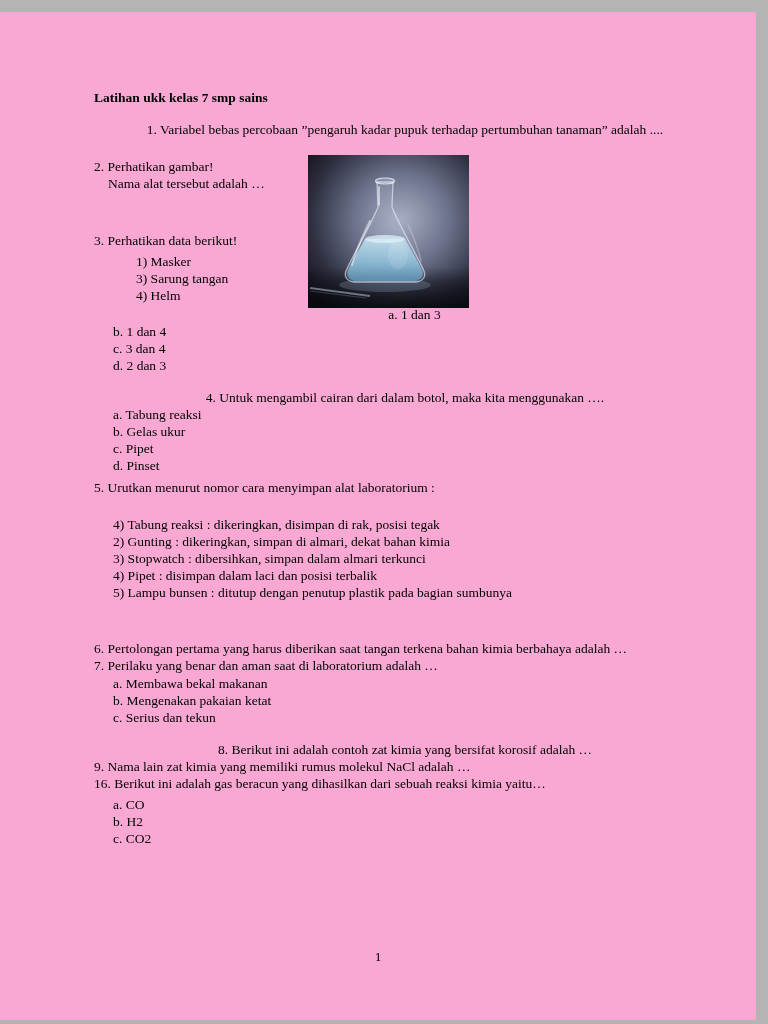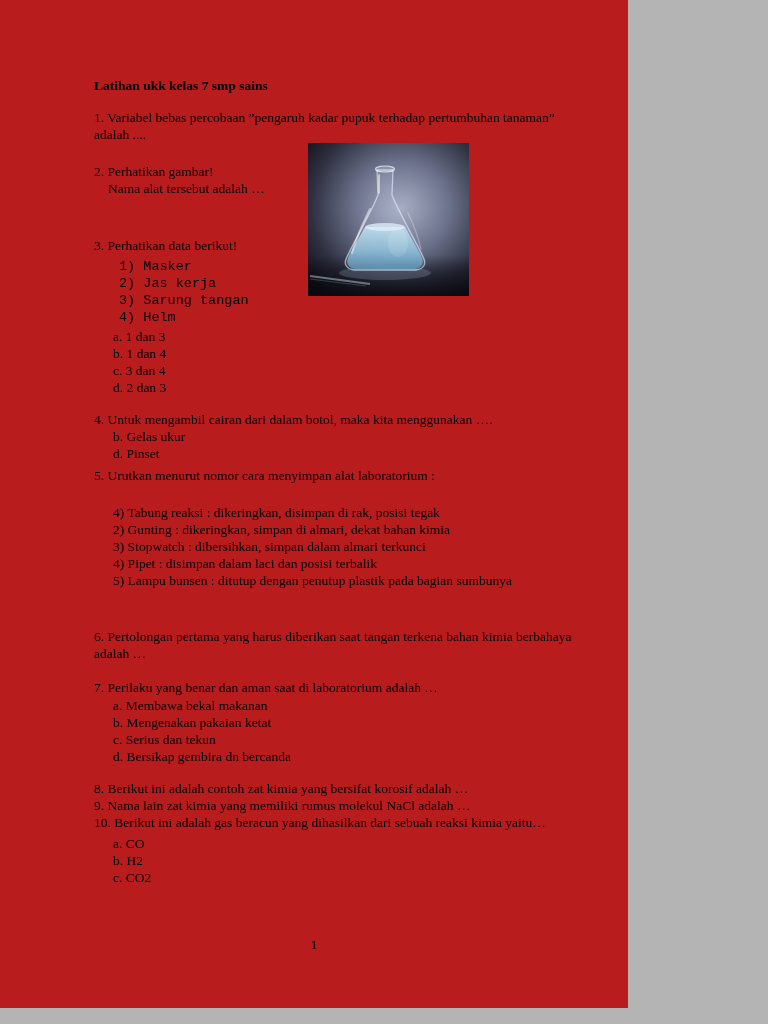--- a/index.html
+++ b/index.html
@@ -5,40 +5,40 @@
   html,body{margin:0;padding:0;}
   body{
     width:768px;height:1024px;
     background:#b4b4b4;
     font-family:"Liberation Serif", serif;
     color:#000;
     position:relative;
     overflow:hidden;
   }
   .page{
-    position:absolute;left:0;top:0;
-    width:628px;height:1008px;
-    background:#b91c1c;
+    position:absolute;left:0;top:12px;
+    width:756px;height:1008px;
+    background:#f9a8d4;
   }
   .content{
     position:absolute;left:94px;top:77px;right:40px;
     font-size:13.5px;line-height:17px;
   }
   .bold{font-weight:bold;}
   .note{margin-left:14px;}
-  .sub{margin-left:25px;font-family:Liberation Mono, monospace;}
+  .sub{margin-left:42px;}
   .sub5{margin-left:19px;}
   .opt{margin-left:19px;}
   .mt1{margin-top:1px;}
-  .mt2{margin-top:2px;}
+  .mt2{margin-top:2px;text-align:center;}
   .mt4{margin-top:4px;}
   .mt5{margin-top:5px;}
   .mt11{margin-top:20px;}
-  .mt15{margin-top:15px;}
-  .mt17{margin-top:17px;font-family:Liberation Serif, serif;}
+  .mt15{margin-top:15px;text-align:center;}
+  .mt17{font-family:Liberation Serif, serif;}
   .mt39{margin-top:39px;font-family:Liberation Serif, serif;}
   .mt52{margin-top:40px;}
   .photo{
     position:absolute;left:308px;top:143px;
     width:161px;height:153px;
     overflow:hidden;
   }
   .pagenum{
     position:absolute;left:0;right:0;top:937px;
     text-align:center;font-size:13.5px;
@@ -53,50 +53,50 @@
 
     <div class="bold">Latihan ukk kelas 7 smp sains</div>
 
     <div class="mt15">1. Variabel bebas percobaan ”pengaruh kadar pupuk terhadap pertumbuhan tanaman” adalah ....</div>
 
     <div class="mt11">2. Perhatikan gambar!</div>
     <div class="note">Nama alat tersebut adalah …</div>
 
     <div class="mt52">3. Perhatikan data berikut!</div>
     <div class="sub mt4">1) Masker</div>
-    <div class="sub">2) Jas kerja</div>
     <div class="sub">3) Sarung tangan</div>
     <div class="sub">4) Helm</div>
     <div class="opt mt2">a. 1 dan 3</div>
     <div class="opt">b. 1 dan 4</div>
     <div class="opt">c. 3 dan 4</div>
     <div class="opt">d. 2 dan 3</div>
 
     <div class="mt15">4. Untuk mengambil cairan dari dalam botol, maka kita menggunakan ….</div>
+    <div class="opt">a. Tabung reaksi</div>
     <div class="opt">b. Gelas ukur</div>
+    <div class="opt">c. Pipet</div>
     <div class="opt">d. Pinset</div>
 
     <div class="mt5">5.  Urutkan menurut nomor cara menyimpan alat laboratorium :</div>
     <div class="sub5 mt11">4) Tabung reaksi : dikeringkan, disimpan di rak, posisi tegak</div>
     <div class="sub5">2) Gunting : dikeringkan, simpan di almari, dekat bahan kimia</div>
     <div class="sub5">3) Stopwatch : dibersihkan, simpan dalam almari terkunci</div>
     <div class="sub5">4) Pipet : disimpan dalam laci dan posisi terbalik</div>
     <div class="sub5">5) Lampu bunsen : ditutup dengan penutup plastik pada bagian sumbunya</div>
 
     <div class="mt39">6. Pertolongan pertama yang harus diberikan saat tangan terkena bahan kimia berbahaya adalah …</div>
 
     <div class="mt17">7. Perilaku yang benar dan aman saat di laboratorium adalah …</div>
     <div class="opt mt1">a. Membawa bekal makanan</div>
     <div class="opt">b. Mengenakan pakaian ketat</div>
     <div class="opt">c. Serius dan tekun</div>
-    <div class="opt">d. Bersikap gembira dn bercanda</div>
 
     <div class="mt15">8. Berikut ini adalah contoh zat kimia yang bersifat korosif adalah …</div>
     <div>9. Nama lain zat kimia yang memiliki rumus molekul NaCl adalah …</div>
-    <div>10. Berikut ini adalah gas beracun yang dihasilkan dari sebuah reaksi kimia yaitu…</div>
+    <div>16. Berikut ini adalah gas beracun yang dihasilkan dari sebuah reaksi kimia yaitu…</div>
     <div class="opt mt4">a. CO</div>
     <div class="opt">b. H2</div>
     <div class="opt">c. CO2</div>
 
   </div>
 
   <div class="photo">
     <svg width="161" height="153" viewBox="0 0 161 153" xmlns="http://www.w3.org/2000/svg">
       <defs>
         <radialGradient id="bgGlow" cx="0.58" cy="0.42" r="0.75">

